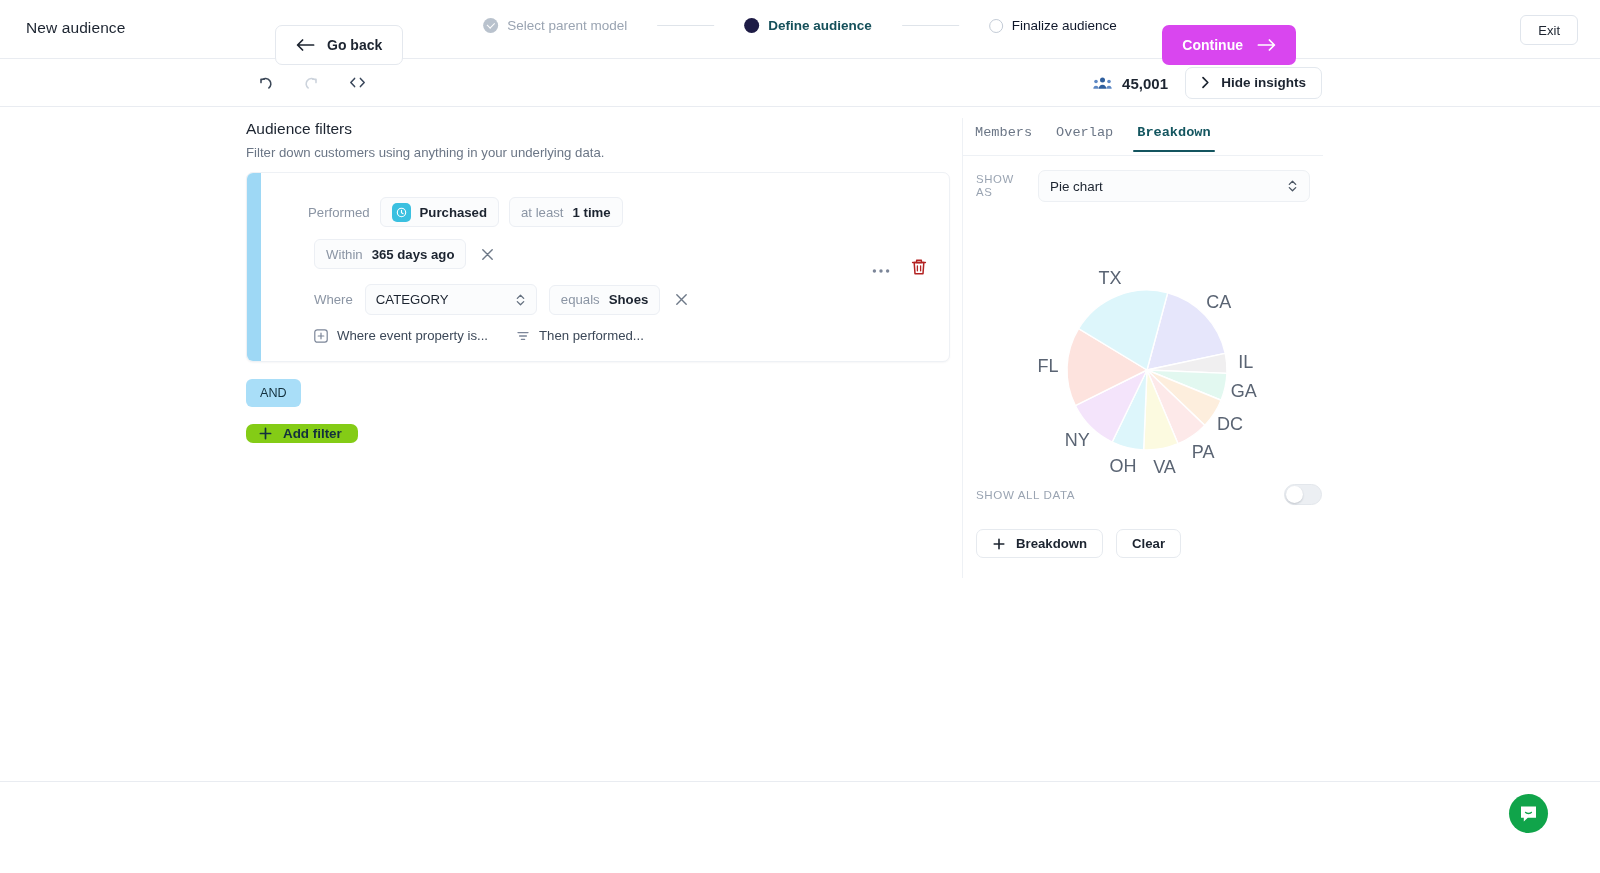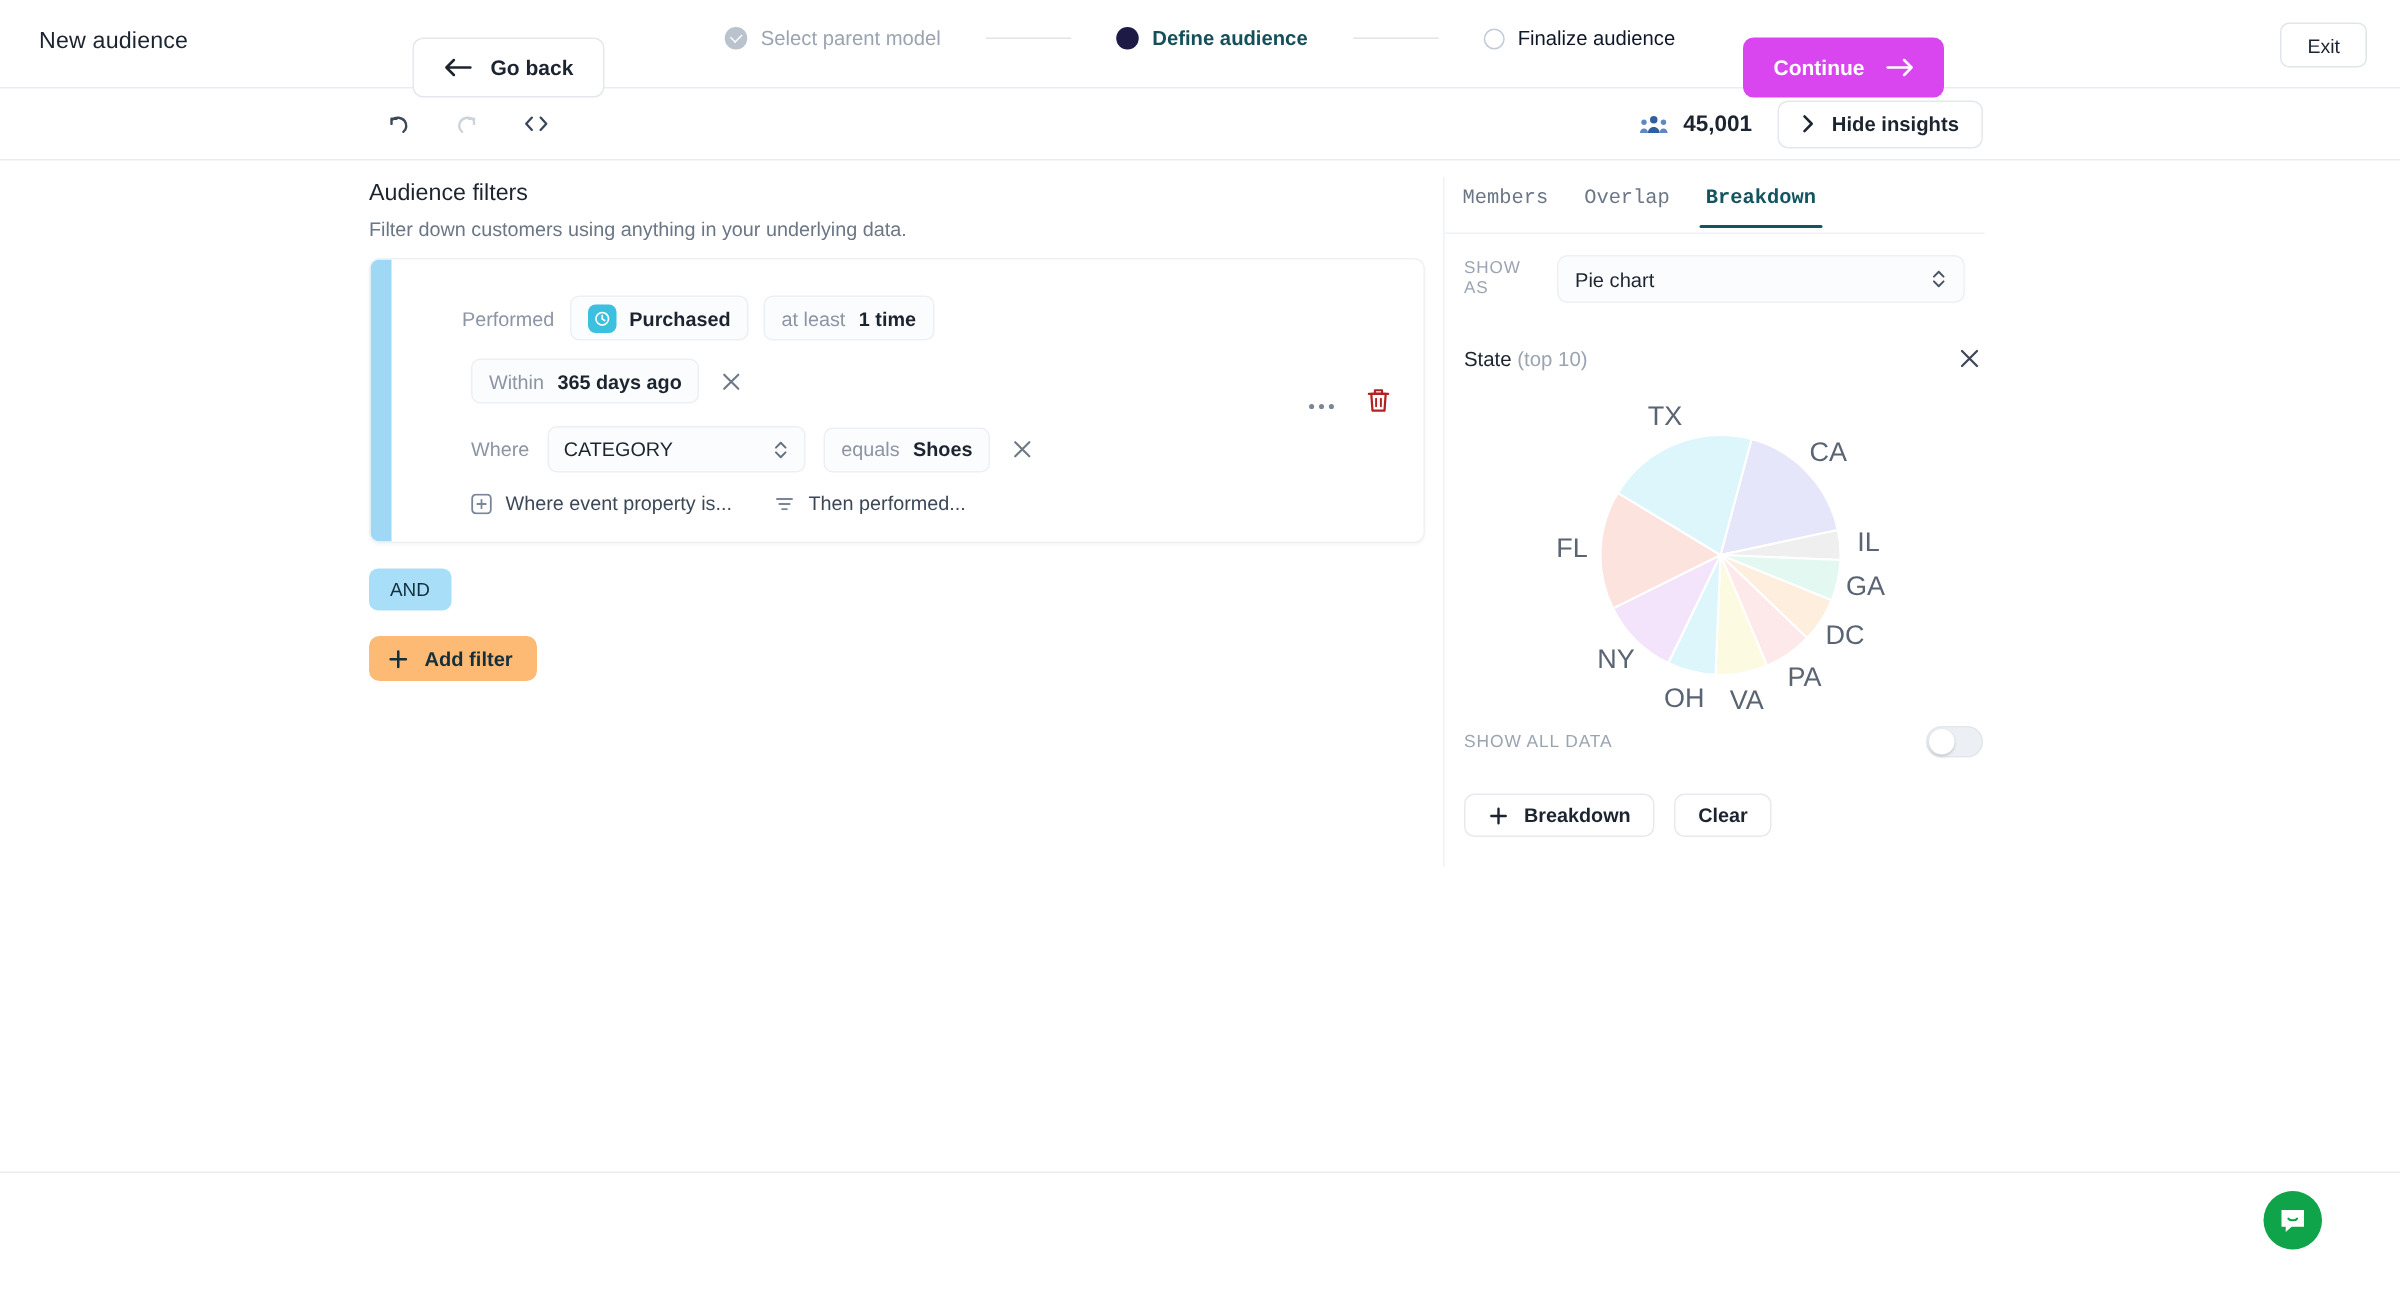--- a/index.html
+++ b/index.html
@@ -147,22 +147,22 @@
 
   .and-btn {
     position: absolute; left: 246px; top: 379px;
     height: 28px; padding: 0 14px;
     background: #a9def8; border: none; border-radius: 6px;
     font-size: 12.6px; color: #13303d; font-family: inherit; cursor: pointer;
     display: flex; align-items: center;
   }
   .add-filter-btn {
     position: absolute; left: 246px; top: 424px;
-    height: 30px; padding: 0 16px 0 12px;
-    background: #fdba74; border: none; border-radius: 7px;
+    height: 19px; padding: 0 16px 0 12px;
+    background: #84cc16; border: none; border-radius: 7px;
     display: flex; align-items: center; gap: 10px;
     font-size: 13.4px; font-weight: bold; color: #13303d;
     font-family: inherit; cursor: pointer;
   }
 
   
   .insights {
     position: absolute; left: 962px; top: 118px; width: 366px;
     border-left: 1px solid #eef1f5; padding-left: 0;
   }
@@ -441,31 +441,20 @@
   <div class="showas-row">
     <span class="showas-lbl">SHOW AS</span>
     <div class="showas-select">
       <span>Pie chart</span>
       <svg width="11" height="14" viewBox="0 0 11 14" fill="none">
         <path d="M2.3 5.4 5.5 2.2l3.2 3.2M2.3 8.6 5.5 11.8l3.2-3.2" stroke="#4a5563" stroke-width="1.3" stroke-linecap="round" stroke-linejoin="round"></path>
       </svg>
     </div>
   </div>
 
-  <div class="breakdown-head">
-    <div class="bd-title">
-      <span style="color:#1c2430">State</span>
-      <span>(top 10)</span>
-    </div>
-    <button class="x-btn">
-      <svg width="14" height="14" viewBox="0 0 14 14" fill="none">
-        <path d="M2 2 12 12M12 2 2 12" stroke="#3c4858" stroke-width="1.5" stroke-linecap="round"></path>
-      </svg>
-    </button>
-  </div>
 
   <div class="pie-wrap">
     <svg class="pie-svg" width="300" height="205" viewBox="0 0 300 205">
       <g id="pie-slices" transform="translate(147,102)">
           <path d="M0 0 L20.71 -77.27 A80 80 0 0 1 78.25 -16.63 Z" fill="#e6e6fb" stroke="#ffffff" stroke-width="1.4"></path>
           <path d="M0 0 L78.25 -16.63 A80 80 0 0 1 79.93 3.35 Z" fill="#f0eff0" stroke="#ffffff" stroke-width="1.4"></path>
           <path d="M0 0 L79.93 3.35 A80 80 0 0 1 74.07 30.23 Z" fill="#e2f8f0" stroke="#ffffff" stroke-width="1.4"></path>
           <path d="M0 0 L74.07 30.23 A80 80 0 0 1 57.74 55.37 Z" fill="#fdeedd" stroke="#ffffff" stroke-width="1.4"></path>
           <path d="M0 0 L57.74 55.37 A80 80 0 0 1 31.00 73.75 Z" fill="#fde9e9" stroke="#ffffff" stroke-width="1.4"></path>
           <path d="M0 0 L31.00 73.75 A80 80 0 0 1 -3.35 79.93 Z" fill="#fcfae0" stroke="#ffffff" stroke-width="1.4"></path>

